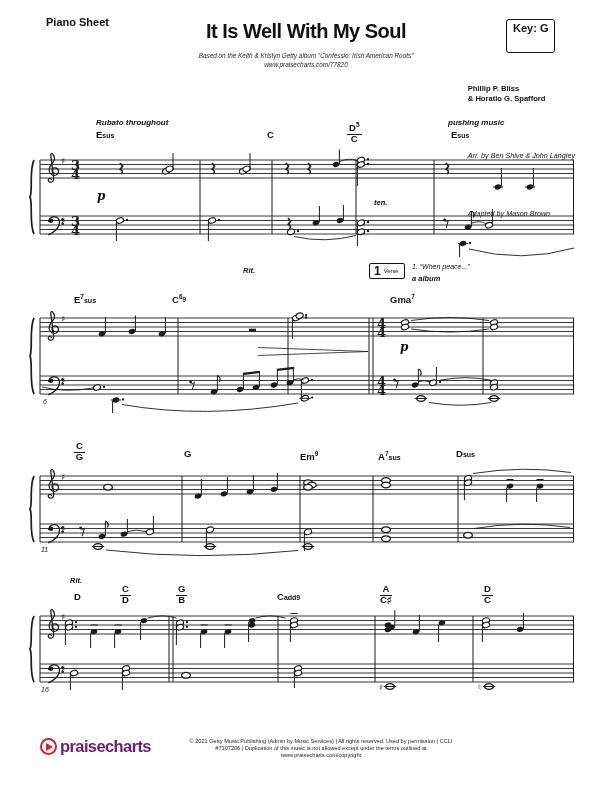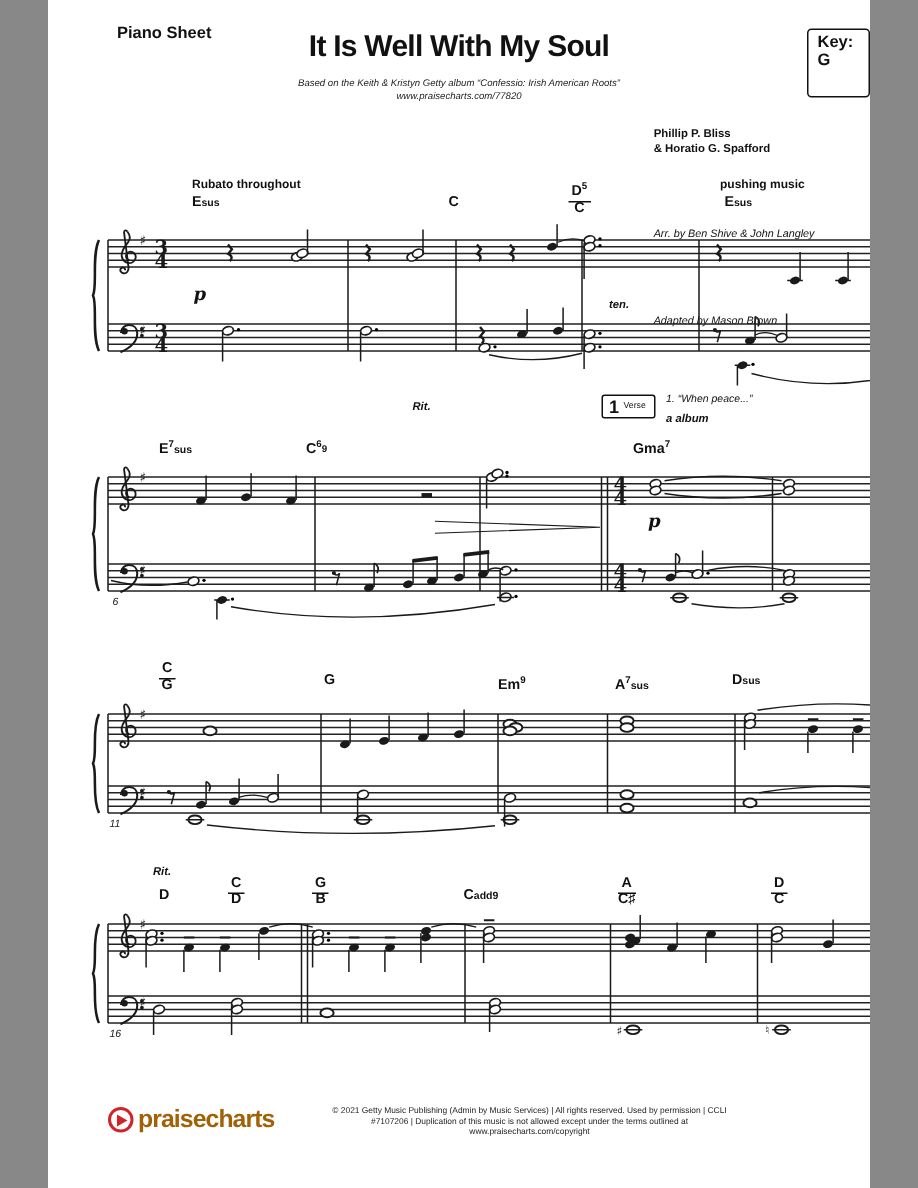--- a/index.html
+++ b/index.html
@@ -1,30 +1,30 @@
 <!DOCTYPE html>
 <html><head>
 <meta charset="utf-8">
 <style>
   html,body{margin:0;padding:0;background:#888;}
-  .page{position:relative;width:548px;height:792px;background:#fff;margin:0 auto;
+  .page{position:relative;width:612px;height:792px;background:#fff;margin:0 auto;
         font-family:"Liberation Sans",sans-serif;color:#111;overflow:hidden;}
   .abs{position:absolute;}
   
   .sheet-type{left:46px;top:16px;font-size:11px;font-weight:bold;}
   .title{left:0;right:0;top:20px;text-align:center;font-size:20px;font-weight:bold;letter-spacing:-0.5px;}
   .subtitle{left:0;right:0;top:52px;text-align:center;font-size:6.4px;font-style:italic;color:#222;}
   .url{left:0;right:0;top:61px;text-align:center;font-size:6.4px;font-style:italic;color:#222;}
   .key-badge{left:506px;top:19px;border:1.2px solid #111;border-radius:3px;padding:2px 6px 18px 6px;
              font-size:11px;font-weight:bold;background:#fff;}
   .credits{right:37px;top:84px;font-size:7.6px;line-height:9.6px;}
   .credits .b{font-weight:bold;}
   .credits .i{font-style:italic;font-size:7.2px;margin-top:48px;}
   
-  .marking{font-weight:bold;font-size:8px;white-space:nowrap;}
+  .marking{font-weight:bold;font-style:italic;font-size:8px;white-space:nowrap;}
   .dyn{font-family:"DejaVu Serif",serif;font-weight:bold;font-style:italic;font-size:12px;}
   .expr{font-weight:bold;font-style:italic;font-size:7.5px;}
   .mnum{font-style:italic;font-size:7px;color:#222;}
   .chord{font-size:9.5px;font-weight:bold;white-space:nowrap;line-height:10px;}
   .chord .c-sup{font-size:6.5px;vertical-align:4px;}
   .chord .c-nine{font-size:6.5px;vertical-align:1px;}
   .chord .c-sfx{font-size:7px;}
   .chord.stacked{text-align:center;line-height:8.5px;}
   .chord.stacked .c-top{display:block;border-bottom:0.9px solid #111;padding:0 2px 1px 2px;}
   .chord.stacked .c-bot{display:block;padding-top:0.5px;}
@@ -32,21 +32,21 @@
              padding:1px 5px 1px 4px;background:#fff;}
   .verse-box .vn{font-size:12px;font-weight:bold;line-height:12px;}
   .verse-box .vl{font-size:5.8px;line-height:6px;}
   .cue{font-style:italic;font-size:7px;white-space:nowrap;}
   
   .logo{left:40px;top:737px;display:flex;align-items:center;gap:3px;}
   .logo-mark{width:17px;height:17px;border:2.6px solid #d2232a;border-radius:50%;
              display:flex;align-items:center;justify-content:center;box-sizing:border-box;}
   .logo-tri{width:0;height:0;border-left:7px solid #d2232a;border-top:4.5px solid transparent;
             border-bottom:4.5px solid transparent;margin-left:2px;}
-  .logo-text{font-size:16.5px;font-weight:bold;letter-spacing:-0.6px;color:#a16207;}
+  .logo-text{font-size:16.5px;font-weight:bold;letter-spacing:-0.6px;color:#701a75;}
   .copyright{left:156px;width:330px;top:738px;text-align:center;font-size:5.6px;line-height:7px;color:#222;}
   svg text{font-family:"DejaVu Sans",sans-serif;fill:#1a1a1a;}
   svg .ts{font-family:"DejaVu Serif",serif;font-weight:bold;font-size:13px;}
   svg .ks{font-size:9px;}
   svg .acc{font-size:8px;}
 </style>
 </head>
 <body>
 
 <div class="page">

